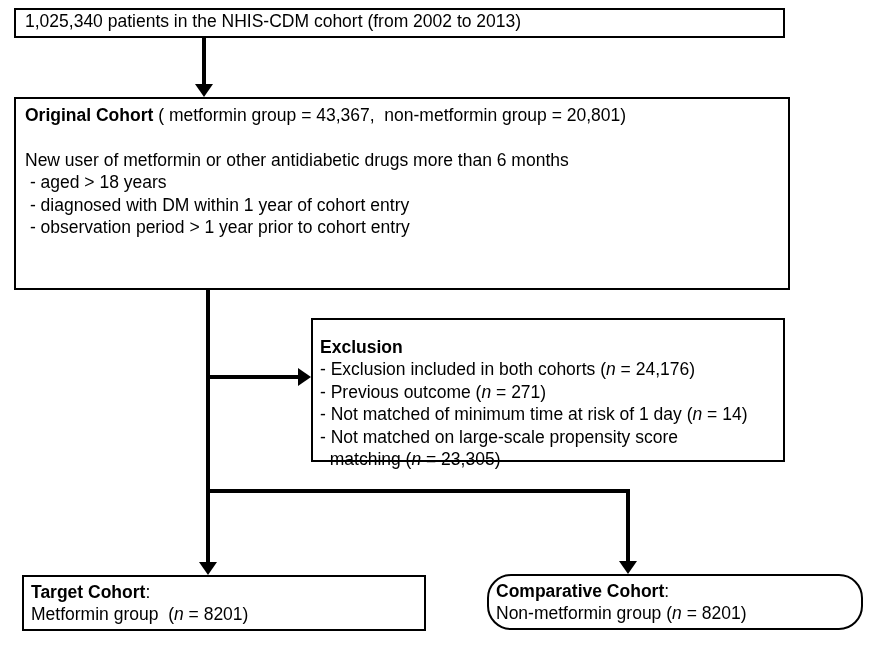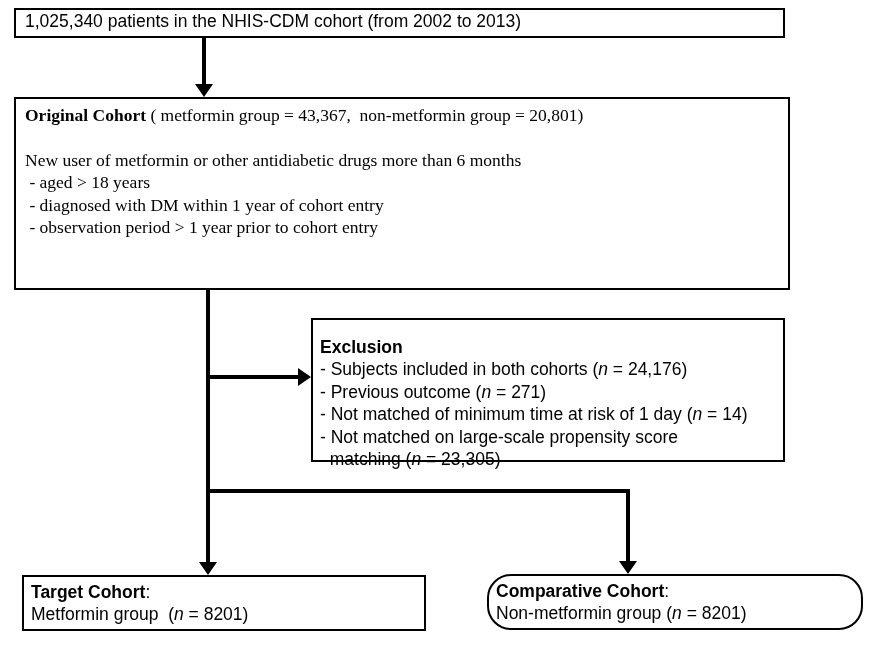--- a/index.html
+++ b/index.html
@@ -21,21 +21,21 @@
     position:absolute; width:0; height:0;
     border-left:9px solid transparent; border-right:9px solid transparent;
     border-top:13px solid #000;
   }
   .head-right {
     position:absolute; width:0; height:0;
     border-top:9px solid transparent; border-bottom:9px solid transparent;
     border-left:13px solid #000;
   }
   #box-top   { left:14px;  top:8px;   width:771px; height:30px; display:flex; align-items:flex-start; padding-left:9px; }
-  #box-orig  { left:14px;  top:97px;  width:776px; height:193px; padding:5px 9px;font-family:Liberation Serif, serif; }
+  #box-orig  { left:14px;  top:97px;  width:776px; height:193px; padding:5px 9px; }
   #box-excl  { left:311px; top:318px; width:474px; height:144px; padding:16px 7px; }
   #box-tgt   { left:22px;  top:575px; width:404px; height:56px;  padding:4px 7px; }
   #box-cmp   { left:487px; top:574px; width:376px; height:56px;  padding:4px 7px;border-radius:24px; }
   #c1 { left:202px; top:38px;  width:4px;   height:47px; }
   #h1 { left:195px; top:84px;  }
   #c2 { left:206px; top:290px; width:4px;   height:273px; }
   #h2 { left:199px; top:562px; }
   #c3 { left:208px; top:375px; width:90px;  height:4px; }
   #h3 { left:298px; top:368px; }
   #c4 { left:206px; top:489px; width:424px; height:4px; }
@@ -64,21 +64,21 @@
   </div>
 
   <div class="vline" id="c2"></div>
   <div class="head-down" id="h2"></div>
 
   <div class="hline" id="c3"></div>
   <div class="head-right" id="h3"></div>
 
   <div class="box" id="box-excl">
     <div class="line"><b>Exclusion</b></div>
-    <div class="line"><span>- Subjects included in both cohorts (</span><i>n</i><span> = 24,176)</span></div>
+    <div class="line"><span>- Exclusion included in both cohorts (</span><i>n</i><span> = 24,176)</span></div>
     <div class="line"><span>- Previous outcome (</span><i>n</i><span> = 271)</span></div>
     <div class="line"><span>- Not matched of minimum time at risk of 1 day (</span><i>n</i><span> = 14)</span></div>
     <div class="line"><span>- Not matched on large-scale propensity score</span><i></i><span></span></div>
     <div class="line"><span>  matching (</span><i>n</i><span> = 23,305)</span></div>
   </div>
 
   <div class="hline" id="c4"></div>
   <div class="vline" id="c5"></div>
   <div class="head-down" id="h4"></div>
 

